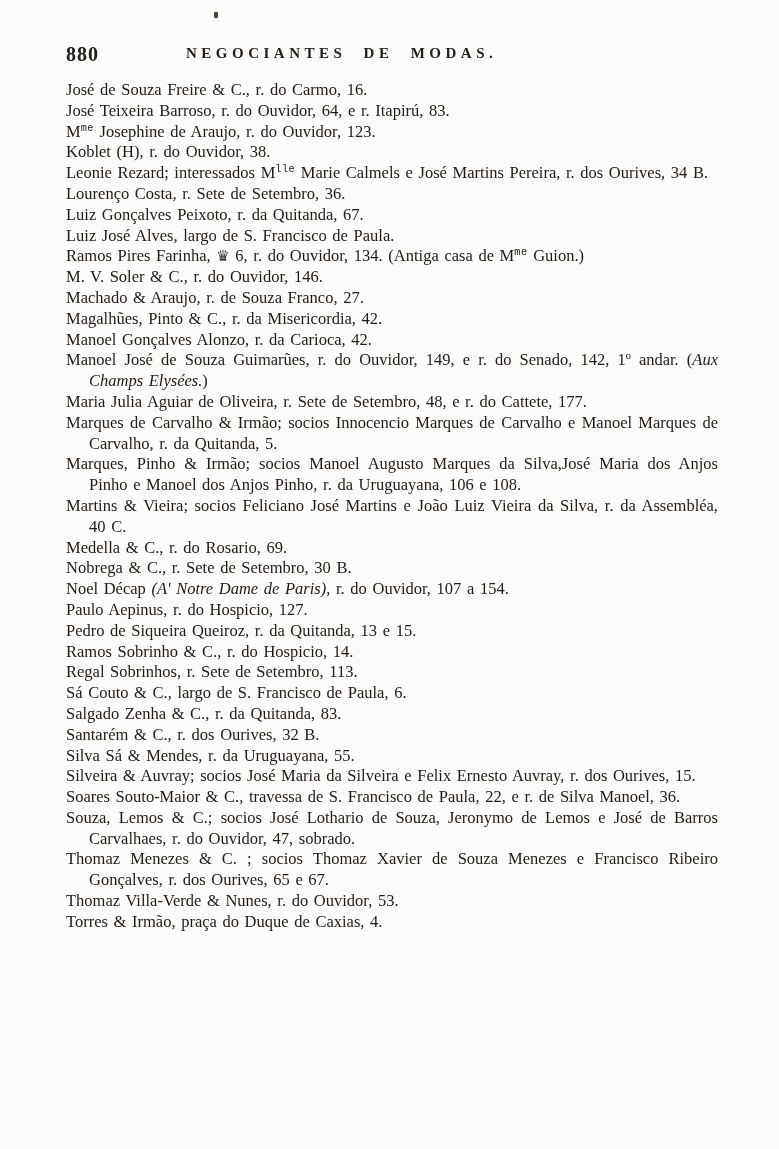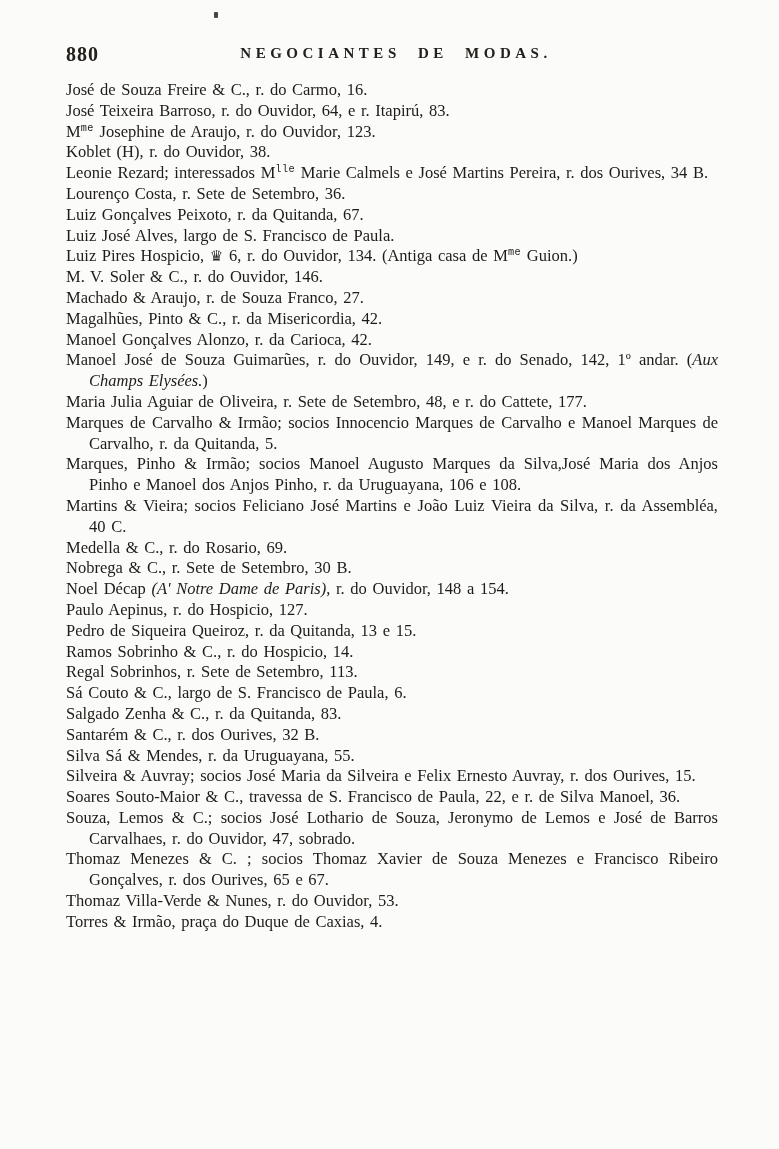--- a/index.html
+++ b/index.html
@@ -38,21 +38,21 @@
     font-size: 20px;
     letter-spacing: 1px;
     font-weight: bold;
     color: #23201c;
   }
   .running-head {
     position: absolute;
     left: 120px;
     width: 420px;
     top: 3px;
-    text-align: center;
+    text-align: left;
     font-size: 15px;
     font-weight: bold;
     letter-spacing: 4.5px;
     word-spacing: 9px;
     color: #23201c;
     white-space: nowrap;
   }
   .entries {
     position: absolute;
     left: 66px;
@@ -96,33 +96,33 @@
 
 <div class="entries">
     <div class="entry"><span>José de Souza Freire &amp; C., r. do Carmo, 16.</span></div>
     <div class="entry"><span>José Teixeira Barroso, r. do Ouvidor, 64, e r. Itapirú, 83.</span></div>
     <div class="entry"><span>M</span><sup>me</sup><span> Josephine de Araujo, r. do Ouvidor, 123.</span></div>
     <div class="entry"><span>Koblet (H), r. do Ouvidor, 38.</span></div>
     <div class="entry"><span>Leonie Rezard; interessados M</span><sup>lle</sup><span> Marie Calmels e José Martins Pereira, r. dos Ourives, 34 B.</span></div>
     <div class="entry"><span>Lourenço Costa, r. Sete de Setembro, 36.</span></div>
     <div class="entry"><span>Luiz Gonçalves Peixoto, r. da Quitanda, 67.</span></div>
     <div class="entry"><span>Luiz José Alves, largo de S. Francisco de Paula.</span></div>
-    <div class="entry"><span>Luiz Pires Hospicio, </span><span class="crest">♛</span><span> 6, r. do Ouvidor, 134. (Antiga casa de M</span><sup>me</sup><span> Guion.)</span></div>
+    <div class="entry"><span>Ramos Pires Farinha, </span><span class="crest">♛</span><span> 6, r. do Ouvidor, 134. (Antiga casa de M</span><sup>me</sup><span> Guion.)</span></div>
     <div class="entry"><span>M. V. Soler &amp; C., r. do Ouvidor, 146.</span></div>
     <div class="entry"><span>Machado &amp; Araujo, r. de Souza Franco, 27.</span></div>
     <div class="entry"><span>Magalhũes, Pinto &amp; C., r. da Misericordia, 42.</span></div>
     <div class="entry"><span>Manoel Gonçalves Alonzo, r. da Carioca, 42.</span></div>
     <div class="entry"><span>Manoel José de Souza Guimarũes, r. do Ouvidor, 149, e r. do Senado, 142, 1º andar. (</span><span class="italic">Aux Champs Elysées.</span><span>)</span></div>
     <div class="entry"><span>Maria Julia Aguiar de Oliveira, r. Sete de Setembro, 48, e r. do Cattete, 177.</span></div>
     <div class="entry"><span>Marques de Carvalho &amp; Irmão; socios Innocencio Marques de Carvalho e Manoel Marques de Carvalho, r. da Quitanda, 5.</span></div>
     <div class="entry"><span>Marques, Pinho &amp; Irmão; socios Manoel Augusto Marques da Silva,José Maria dos Anjos Pinho e Manoel dos Anjos Pinho, r. da Uruguayana, 106 e 108.</span></div>
     <div class="entry"><span>Martins &amp; Vieira; socios Feliciano José Martins e João Luiz Vieira da Silva, r. da Assembléa, 40 C.</span></div>
     <div class="entry"><span>Medella &amp; C., r. do Rosario, 69.</span></div>
     <div class="entry"><span>Nobrega &amp; C., r. Sete de Setembro, 30 B.</span></div>
-    <div class="entry"><span>Noel Décap </span><span class="italic">(A' Notre Dame de Paris)</span><span>, r. do Ouvidor, 148 a 154.</span></div>
+    <div class="entry"><span>Noel Décap </span><span class="italic">(A' Notre Dame de Paris)</span><span>, r. do Ouvidor, 107 a 154.</span></div>
     <div class="entry"><span>Paulo Aepinus, r. do Hospicio, 127.</span></div>
     <div class="entry"><span>Pedro de Siqueira Queiroz, r. da Quitanda, 13 e 15.</span></div>
     <div class="entry"><span>Ramos Sobrinho &amp; C., r. do Hospicio, 14.</span></div>
     <div class="entry"><span>Regal Sobrinhos, r. Sete de Setembro, 113.</span></div>
     <div class="entry"><span>Sá Couto &amp; C., largo de S. Francisco de Paula, 6.</span></div>
     <div class="entry"><span>Salgado Zenha &amp; C., r. da Quitanda, 83.</span></div>
     <div class="entry"><span>Santarém &amp; C., r. dos Ourives, 32 B.</span></div>
     <div class="entry"><span>Silva Sá &amp; Mendes, r. da Uruguayana, 55.</span></div>
     <div class="entry"><span>Silveira &amp; Auvray; socios José Maria da Silveira e Felix Ernesto Auvray, r. dos Ourives, 15.</span></div>
     <div class="entry"><span>Soares Souto-Maior &amp; C., travessa de S. Francisco de Paula, 22, e r. de Silva Manoel, 36.</span></div>

